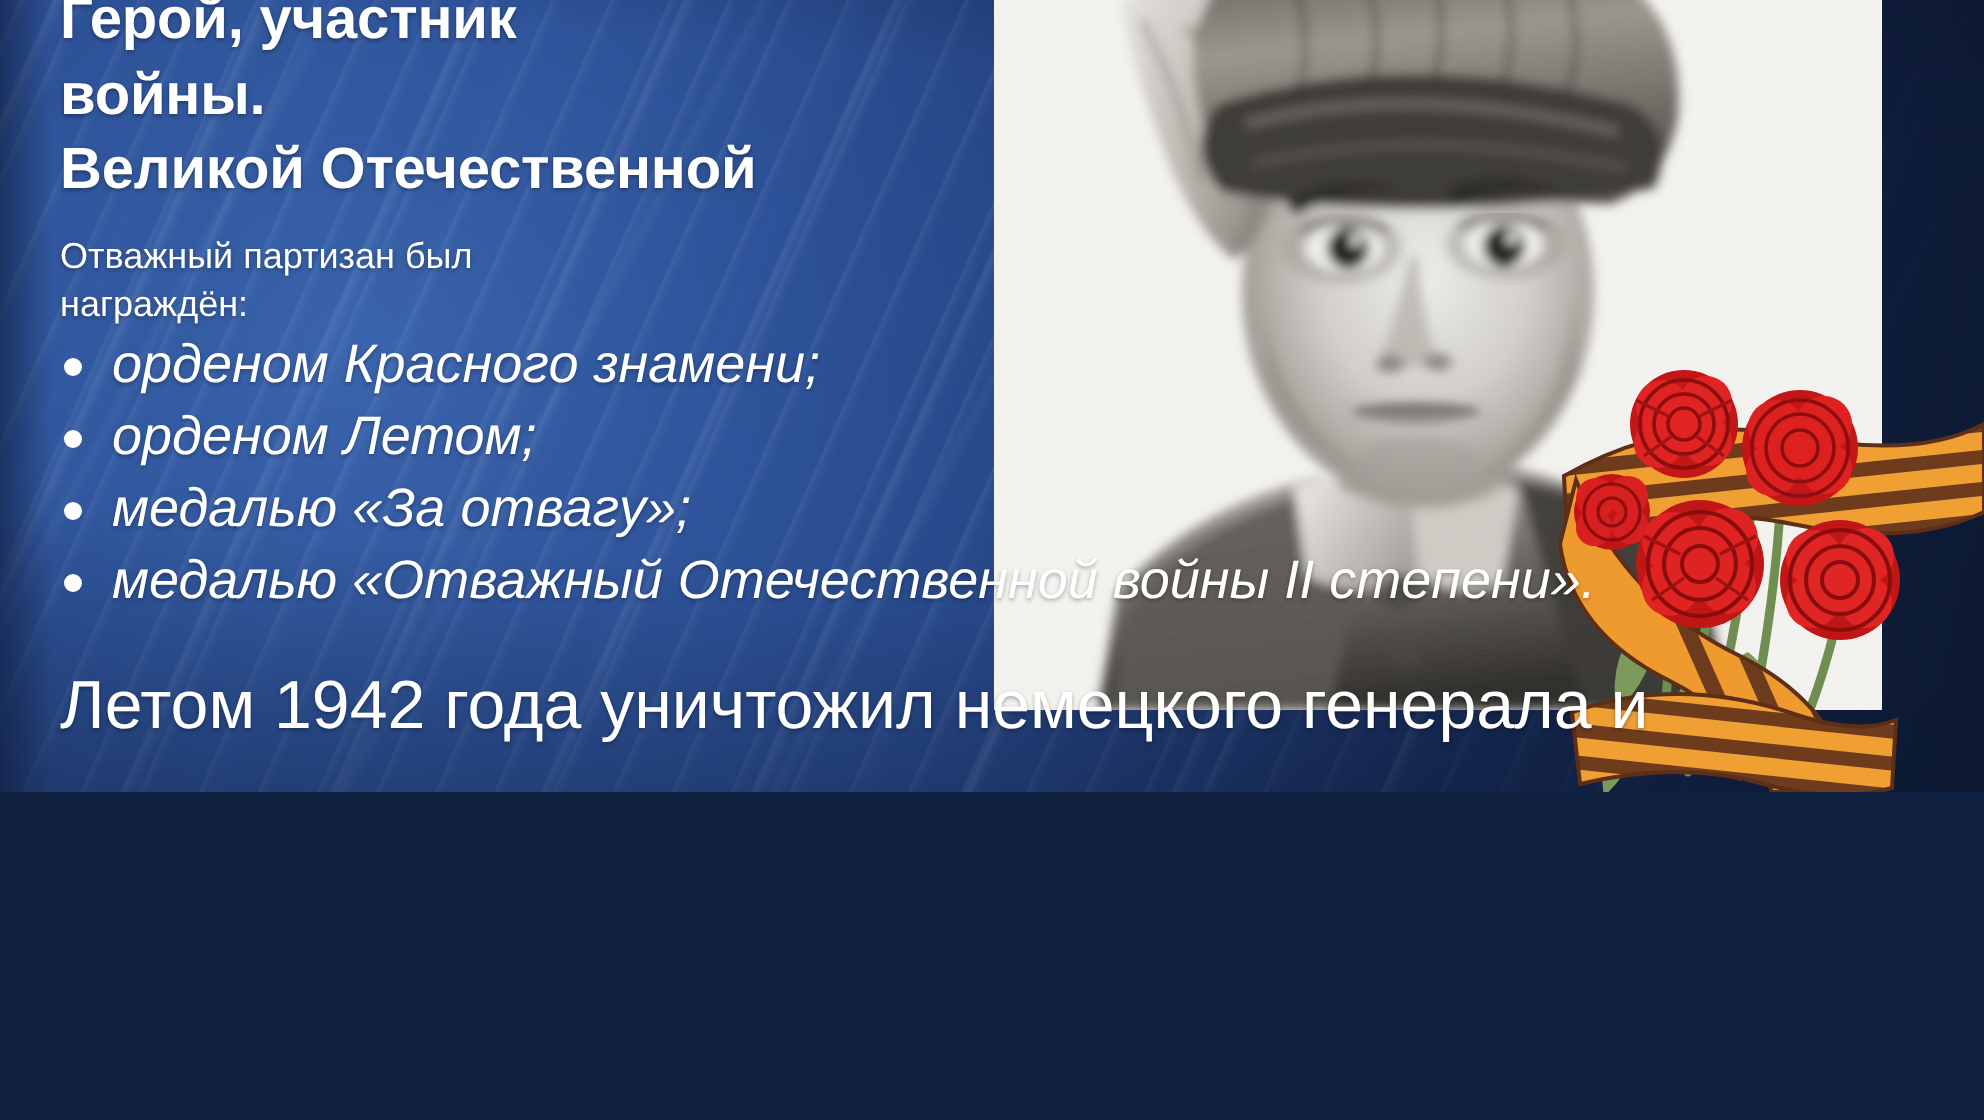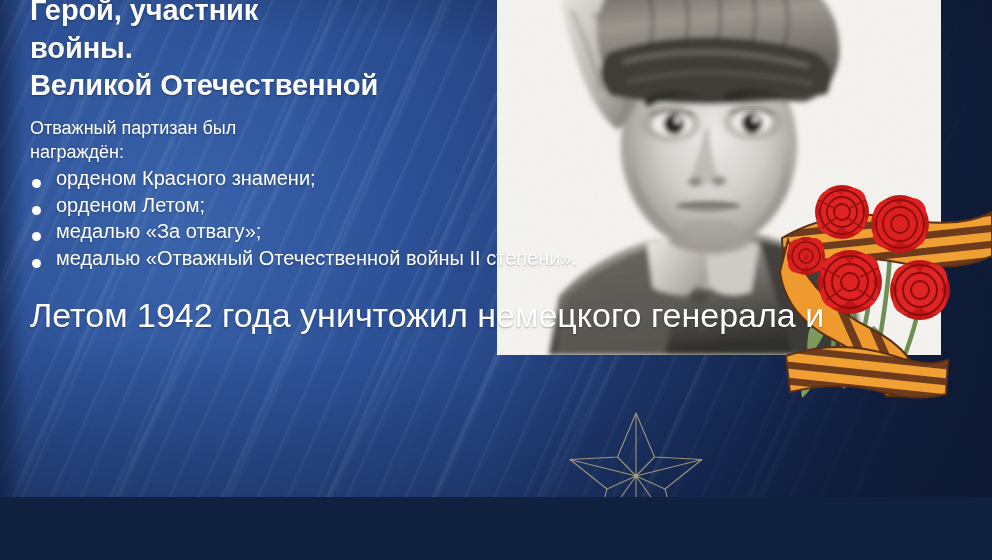--- a/index.html
+++ b/index.html
@@ -4,21 +4,21 @@
 <title>Slide</title>
 <style>
   html, body {
     margin: 0;
     padding: 0;
     background: #10203f;
   }
   .slide {
     position: relative;
     width: 992px;
-    height: 497px;
+    height: 396px;
     overflow: hidden;
     font-family: "Liberation Sans", "DejaVu Sans", sans-serif;
     background: #1f3f7a;
   }
 
   
   .bg-base {
     position: absolute;
     inset: 0;
     background:
@@ -114,26 +114,27 @@
     margin: 0;
     text-shadow: 0 1px 2px rgba(0,0,0,0.30);
   }
   .bullet-list {
     list-style: none;
     margin: 0;
     padding: 0;
     width: 900px;
   }
   .bullet-list li {
-    font-size: 20px;
+    font-size: 27px;
     line-height: 1.33;
     position: relative;
     padding-left: 26px;
     text-shadow: 0 1px 2px rgba(0,0,0,0.30);
     white-space: nowrap;
+    font-style: italic;
   }
   .bullet-list li::before {
     content: "";
     position: absolute;
     left: 2px;
     top: 14px;
     width: 9px;
     height: 9px;
     border-radius: 50%;
     background: #ffffff;

